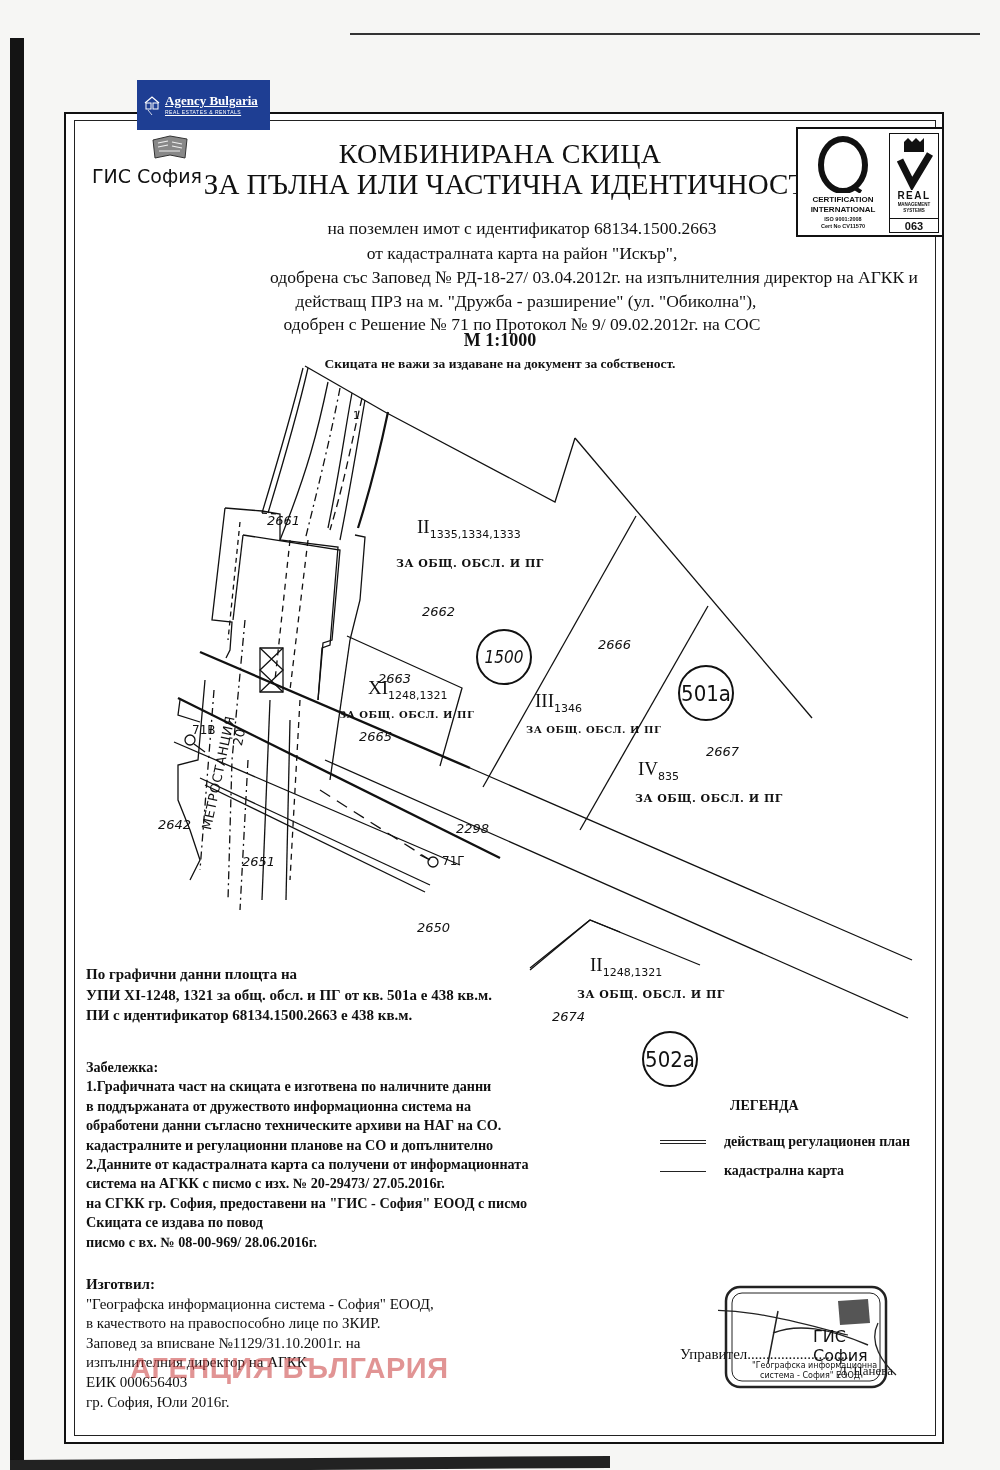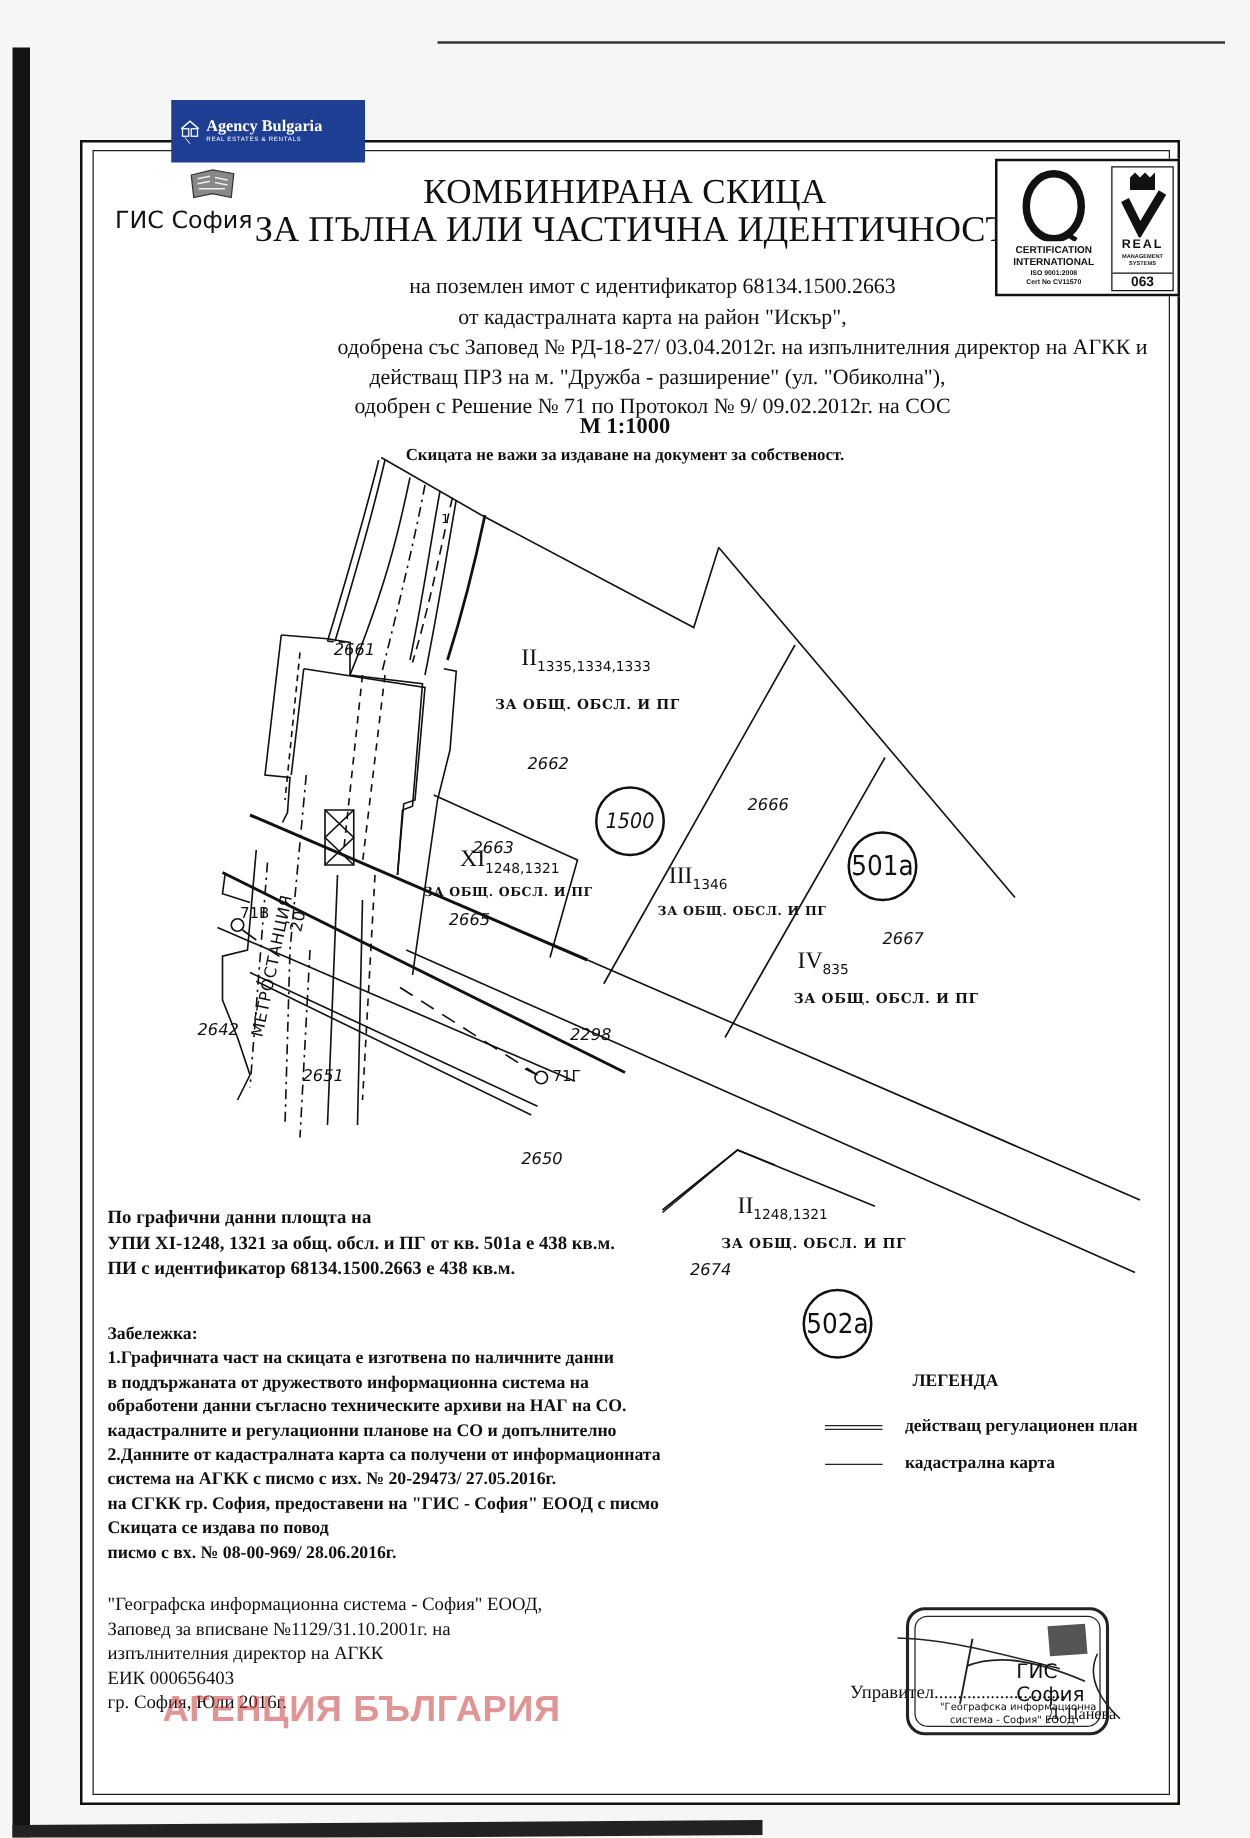--- a/index.html
+++ b/index.html
@@ -4,21 +4,21 @@
 <style>
   html, body { margin:0; padding:0; }
   body { width:1000px; height:1470px; background:#f6f6f4; position:relative; overflow:hidden; font-family:"Liberation Serif", serif; color:#111; }
   .scan-edge-left { position:absolute; left:10px; top:38px; width:14px; height:1432px; background:#141414; }
   .scan-edge-bottom { position:absolute; left:10px; top:1458px; width:600px; height:12px; background:#222; transform:skewY(-0.4deg); }
   .top-rule { position:absolute; left:350px; top:33px; width:630px; height:2px; background:#333; }
   .sheet { position:absolute; left:64px; top:112px; width:880px; height:1332px; background:#fff; }
   .frame-outer { position:absolute; left:64px; top:112px; width:880px; height:1332px; border:2px solid #111; box-sizing:border-box; }
   .frame-inner { position:absolute; left:74px; top:120px; width:862px; height:1316px; border:1px solid #222; box-sizing:border-box; }
 
-  .agency-badge { position:absolute; left:137px; top:80px; width:155px; height:50px; background:#1e3e93; color:#fff; display:flex; align-items:center; padding-left:6px; box-sizing:border-box; z-index:5; }
+  .agency-badge { position:absolute; left:137px; top:80px; width:133px; height:50px; background:#1e3e93; color:#fff; display:flex; align-items:center; padding-left:6px; box-sizing:border-box; z-index:5;text-decoration:underline; }
   .agency-badge .ag-icon { width:18px; height:22px; margin-right:4px; }
   .agency-badge .ag-text { display:flex; flex-direction:column; }
   .agency-badge .ag-name { font-family:"Liberation Serif", serif; font-weight:bold; font-size:13px; line-height:14px; }
   .agency-badge .ag-sub { font-family:"Liberation Sans", sans-serif; font-size:5px; letter-spacing:0.5px; line-height:8px; }
 
   .gis-logo { position:absolute; left:92px; top:132px; width:110px; height:58px; }
   .gis-logo .gis-mark { position:absolute; left:58px; top:2px; width:40px; height:26px; }
   .gis-logo .gis-name { position:absolute; left:0; top:33px; font-family:"DejaVu Sans", sans-serif; font-size:19px; white-space:nowrap; }
 
   .title-1 { position:absolute; left:200px; top:138px; width:600px; text-align:center; font-size:28px; letter-spacing:0.3px; }
@@ -278,21 +278,23 @@
     <span class="lg-line lg-double"></span>
     <span>действащ регулационен план</span>
   </div>
   <div class="lg-row" style="top:65px;">
     <span class="lg-line lg-single"></span>
     <span>кадастрална карта</span>
   </div>
 </div>
 
 <div class="prepared">
+  <div class="prep-title">Изготвил:</div>
   <div>"Географска информационна система - София" ЕООД,</div>
+  <div>в качеството на правоспособно лице по ЗКИР.</div>
   <div>Заповед за вписване №1129/31.10.2001г. на</div>
   <div>изпълнителния директор на АГКК</div>
   <div>ЕИК 000656403</div>
   <div>гр. София, Юли 2016г.</div>
 </div>
 
 <div class="manager">Управител............................</div>
 <div class="stamp">
   <svg width="180" height="110" viewBox="0 0 180 110" style="position:absolute;left:0;top:0;">
     <rect x="8" y="4" width="160" height="100" rx="14" fill="none" stroke="#222" stroke-width="2.5"></rect>

